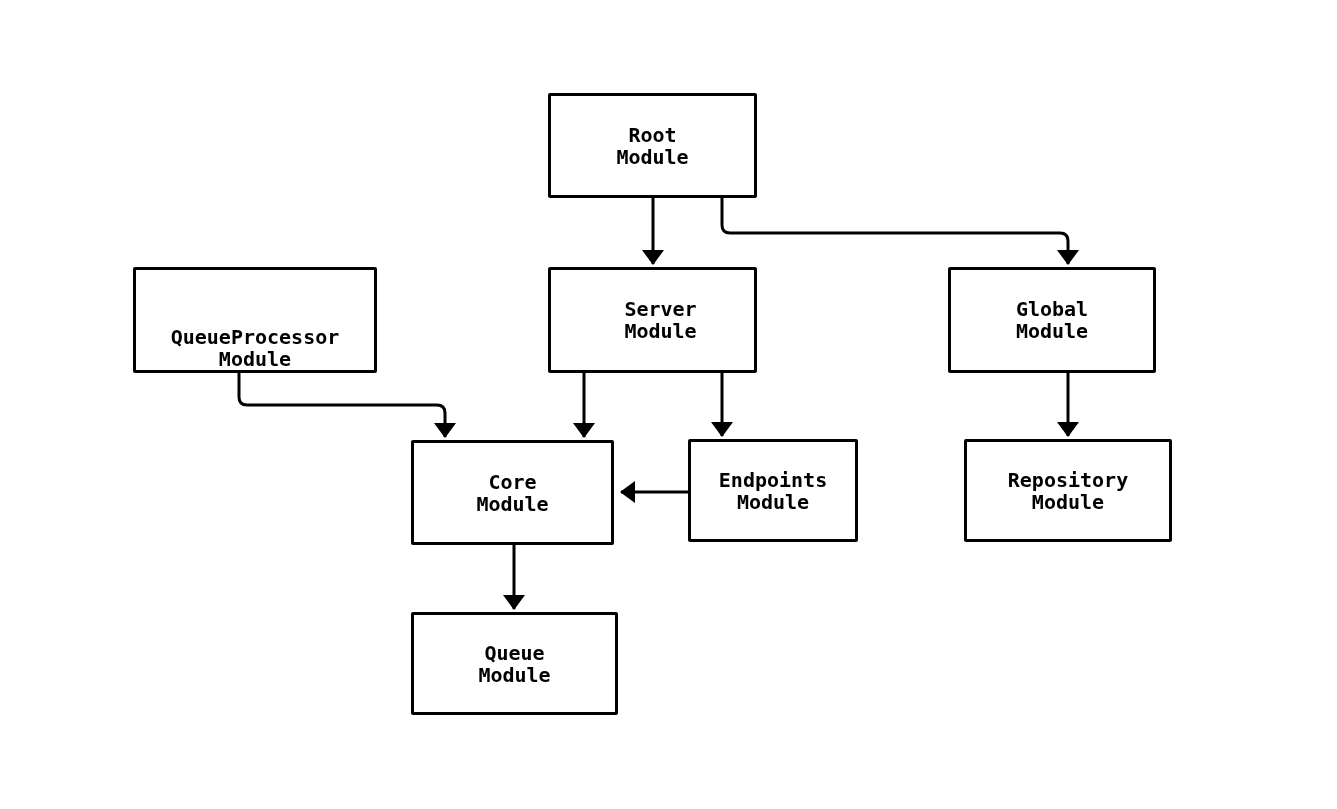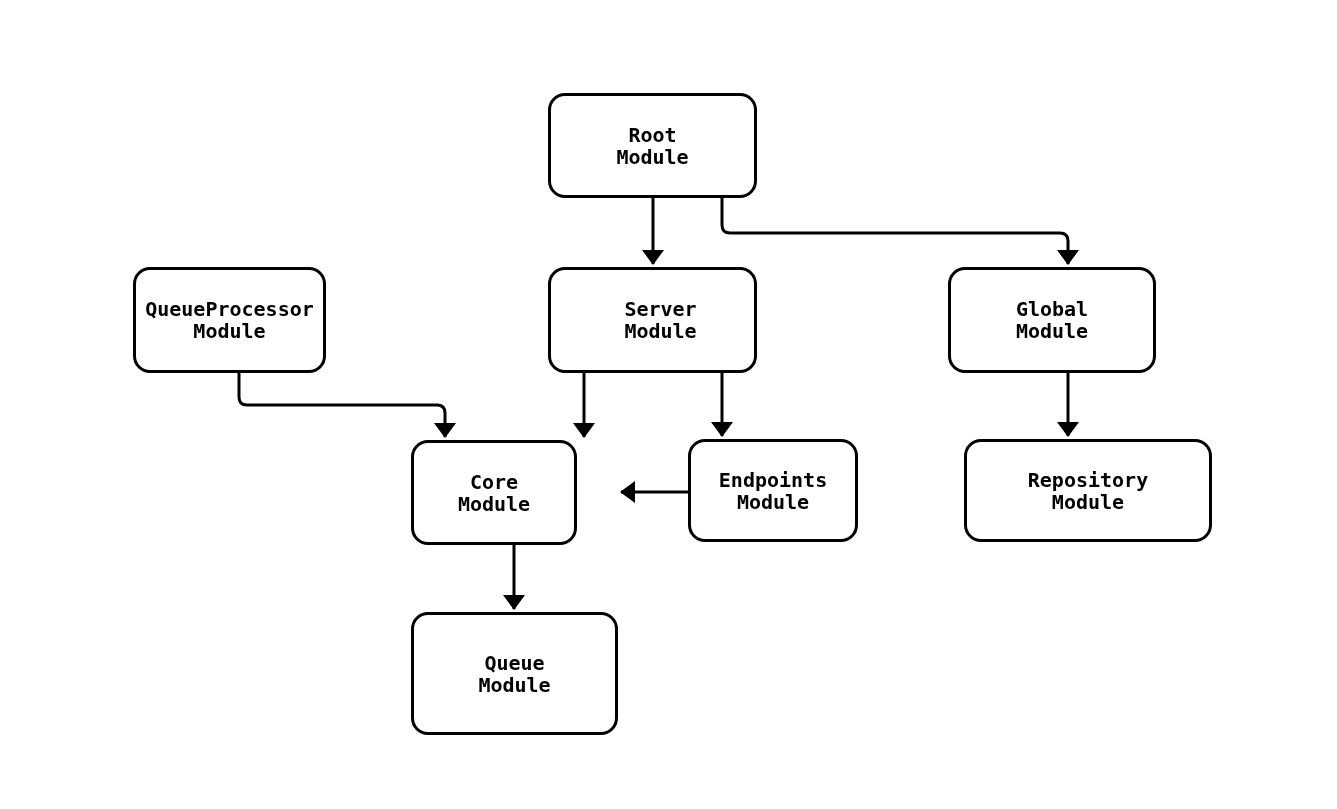--- a/index.html
+++ b/index.html
@@ -25,21 +25,21 @@
   #edges-svg path.edge {
     fill: none;
     stroke: #000000;
     stroke-width: 3;
   }
   .node {
     position: absolute;
     box-sizing: border-box;
     background: #ffffff;
     border: 3px solid #000000;
-    border-radius: 17px;
+    border-radius: 2px;
     display: flex;
     align-items: center;
     justify-content: center;
   }
   .node .label {
     font-size: 20px;
     font-weight: bold;
     line-height: 1.1;
     color: #000000;
     text-align: center;
@@ -66,48 +66,48 @@
     <path class="edge" d="M1068,373 L1068,436" marker-end="url(#arrow)"></path>
     <path class="edge" d="M688,492 L621,492" marker-end="url(#arrow)"></path>
     <path class="edge" d="M514,545 L514,609" marker-end="url(#arrow)"></path>
   </svg>
 
   <div class="node" style="left:548px; top:93px; width:209px; height:105px;">
     <span class="label">Root
 Module</span>
   </div>
 
-  <div class="node" style="left:133px; top:267px; width:193px; height:106px;">
+  <div class="node" style="left:133px; top:267px; width:244px; height:106px;align-items:flex-end;">
     <span class="label">QueueProcessor
 Module</span>
   </div>
 
   <div class="node" style="left:548px; top:267px; width:209px; height:106px;padding-left:16px;">
     <span class="label">Server
 Module</span>
   </div>
 
   <div class="node" style="left:948px; top:267px; width:208px; height:106px;">
     <span class="label">Global
 Module</span>
   </div>
 
-  <div class="node" style="left:411px; top:440px; width:166px; height:105px;">
+  <div class="node" style="left:411px; top:440px; width:203px; height:105px;">
     <span class="label">Core
 Module</span>
   </div>
 
   <div class="node" style="left:688px; top:439px; width:170px; height:103px;">
     <span class="label">Endpoints
 Module</span>
   </div>
 
-  <div class="node" style="left:964px; top:439px; width:248px; height:103px;">
+  <div class="node" style="left:964px; top:439px; width:208px; height:103px;">
     <span class="label">Repository
 Module</span>
   </div>
 
-  <div class="node" style="left:411px; top:612px; width:207px; height:123px;">
+  <div class="node" style="left:411px; top:612px; width:207px; height:103px;">
     <span class="label">Queue
 Module</span>
   </div>
 
 </div>
 
 </body></html>

